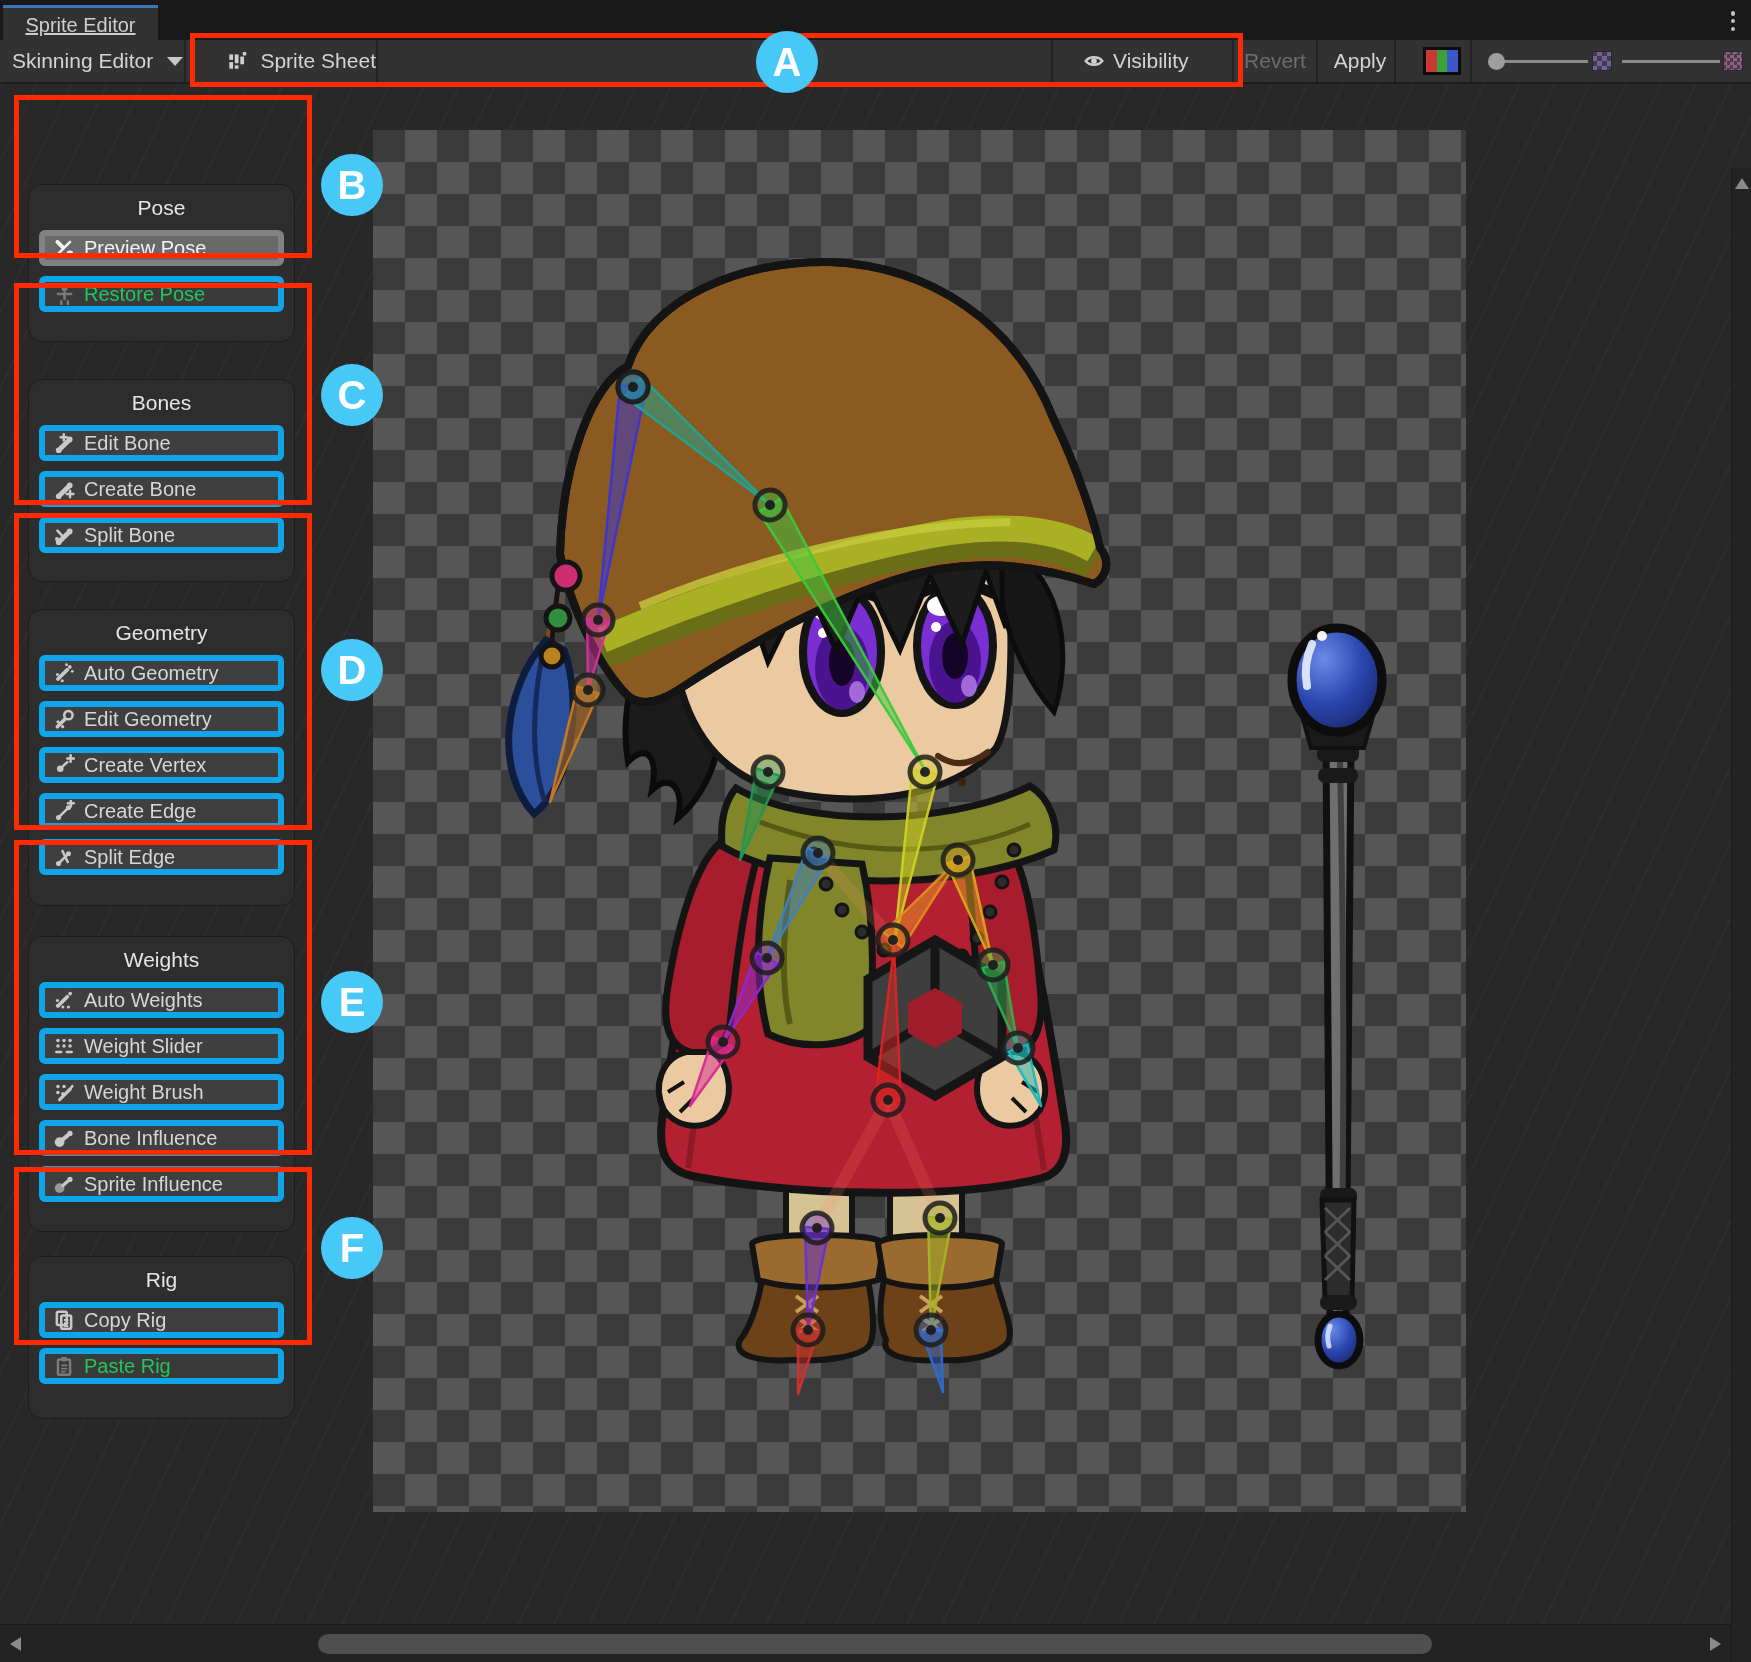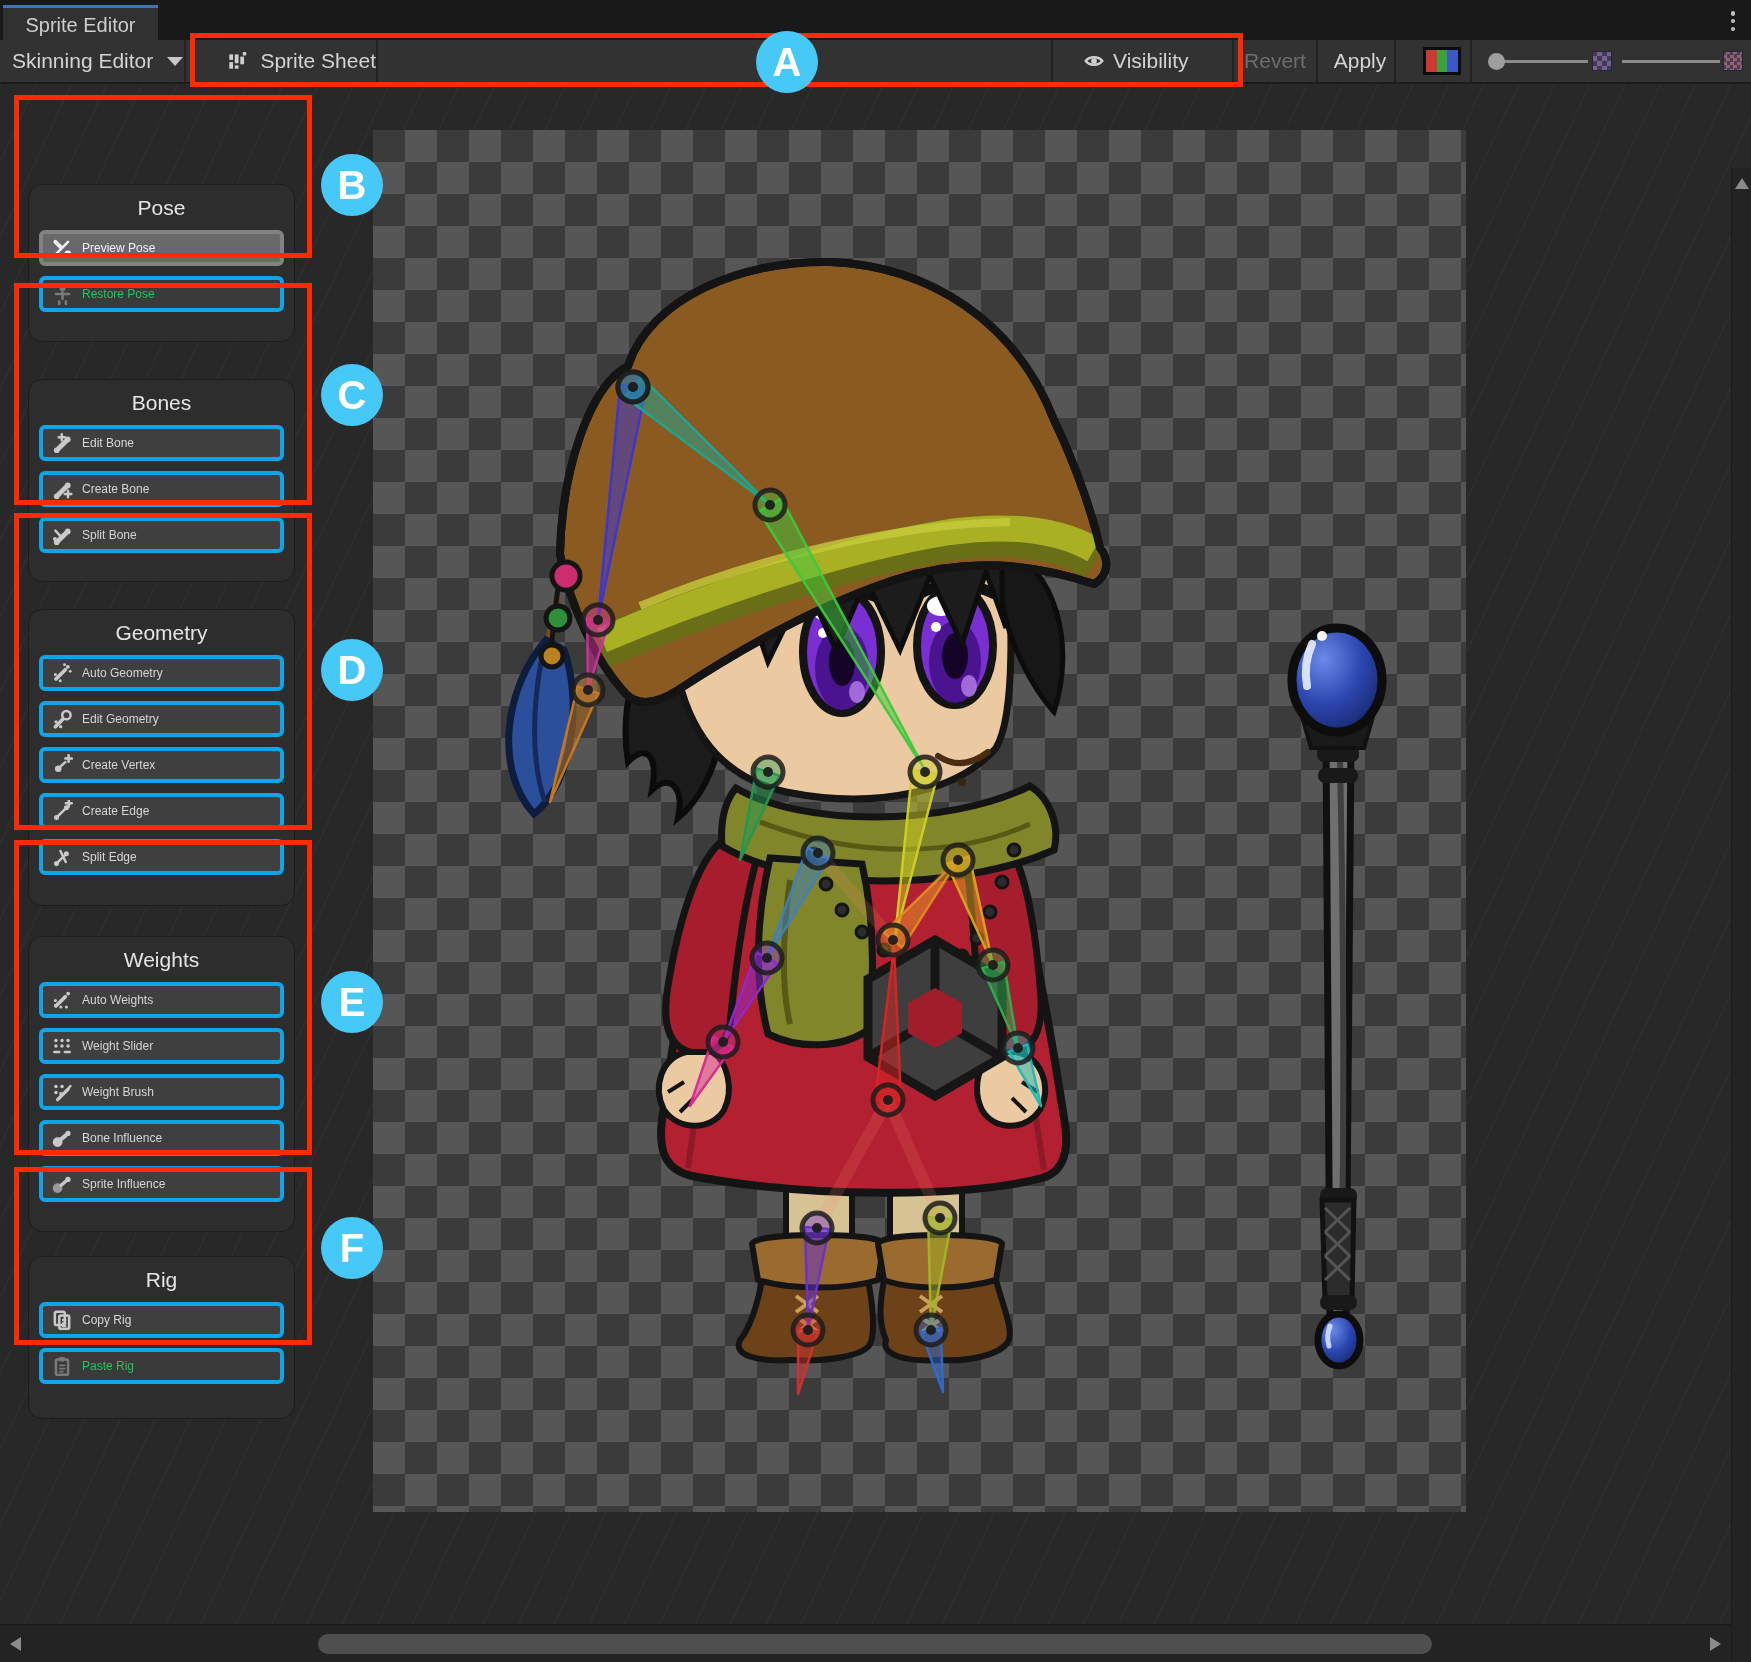--- a/index.html
+++ b/index.html
@@ -3,21 +3,21 @@
 <meta charset="utf-8">
 <style>
   html,body{margin:0;padding:0;background:#111;}
   .app{position:relative;width:1751px;height:1662px;background:#262626;overflow:hidden;
        font-family:"Liberation Sans",sans-serif;color:#d6d6d6;}
 
   
   .tab-bar{position:absolute;left:0;top:0;width:1751px;height:40px;background:#191919;}
   .tab{position:absolute;left:3px;top:5px;width:155px;height:35px;background:#313131;
        border-top:3px solid #3c76b8;display:flex;align-items:center;justify-content:center;
-       font-size:20px;color:#cecece;}
+       font-size:20px;color:#cecece;text-decoration:underline;}
   .kebab{position:absolute;right:9px;top:9px;width:18px;height:24px;display:flex;flex-direction:column;
          align-items:center;justify-content:space-between;padding:2px 0;box-sizing:border-box;}
   .kebab i{width:4.5px;height:4.5px;border-radius:50%;background:#c2c2c2;}
 
   
   .toolbar{position:absolute;left:0;top:40px;width:1751px;height:44px;background:#323232;
            border-bottom:2px solid #1c1c1c;box-sizing:border-box;font-size:21px;}
   .tb-seg{position:absolute;top:0;height:42px;display:flex;align-items:center;box-sizing:border-box;
           border-right:2px solid #232323;}
   .tb-label{color:#d4d4d4;white-space:nowrap;}
@@ -41,23 +41,23 @@
   .canvas{position:absolute;left:373px;top:46px;width:1093px;height:1382px;background-color:#3b3b3b;
      background-image:linear-gradient(45deg,#565656 25%,transparent 25% 75%,#565656 75%),
                       linear-gradient(45deg,#565656 25%,transparent 25% 75%,#565656 75%);
      background-size:64px 64px;background-position:0 0,32px 32px;}
   .canvas svg{position:absolute;left:0;top:0;}
 
   
   .tool-group{position:absolute;left:28px;width:267px;background:#2d2d2d;border:1px solid #1d1d1d;
               border-radius:14px;box-sizing:border-box;overflow:hidden;z-index:10;}
   .tg-header{margin-top:11px;text-align:center;color:#e5e5e5;font-size:21px;}
-  .tg-btn{height:36px;margin:10px 10px 0 10px;background:#3f3f3f;border:4px solid #0ea5e9;
+  .tg-btn{height:36px;margin:10px 10px 0 10px;background:#3f3f3f;border:6px solid #0ea5e9;
           border-radius:6px;display:flex;align-items:center;gap:9px;padding-left:8px;
-          box-sizing:border-box;font-size:12px;color:#d6d6d6;}
+          box-sizing:border-box;font-size:20px;color:#d6d6d6;}
   .tg-btn:nth-of-type(1){margin-top:14px;}
   .tg-btn.selected{background:#696969;border-color:#828282;color:#f2f2f2;}
   .tg-btn.disabled{color:#22c55e;background:#3a3a3a;}
   .tg-btn .ic{width:22px;height:22px;flex:0 0 22px;}
   .tg-btn .ic svg{width:22px;height:22px;display:block;}
 
   
   .anno-box{position:absolute;border:5px solid #ff2a00;box-sizing:border-box;z-index:40;pointer-events:none;}
   .anno-badge{position:absolute;width:62px;height:62px;border-radius:50%;display:flex;align-items:center;
               justify-content:center;color:#fff;font-size:40px;font-weight:bold;z-index:50;}

